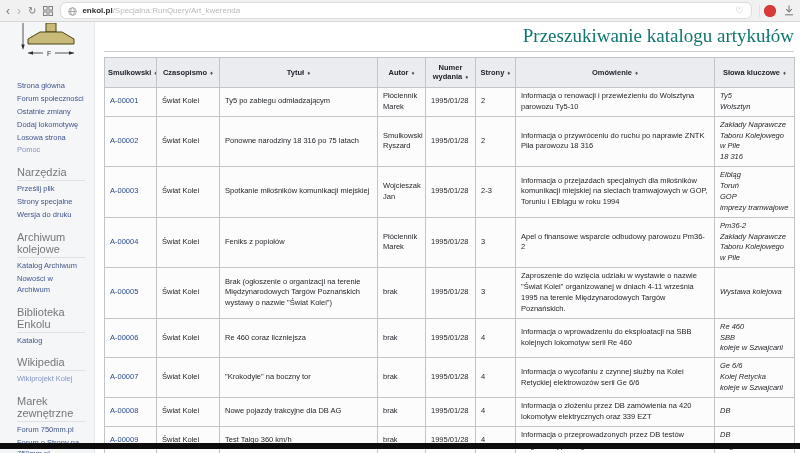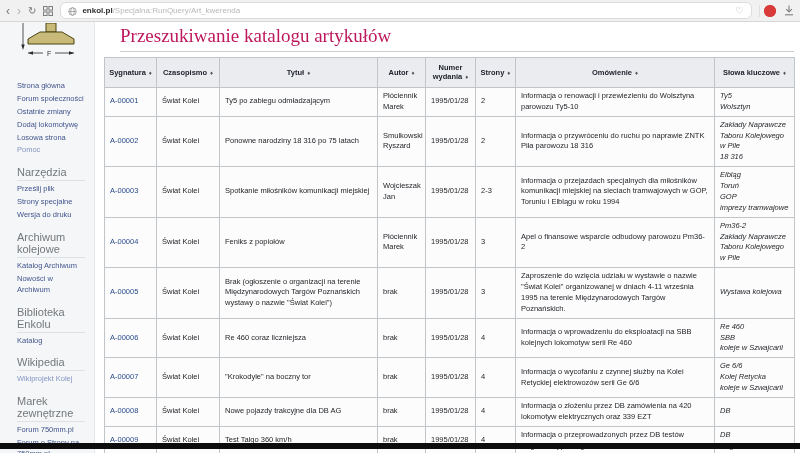--- a/index.html
+++ b/index.html
@@ -25,21 +25,21 @@
 
   
   .page{display:flex;height:431px;}
   .sidebar{width:95px;min-width:95px;background:#f5f6f7;border-right:1px solid #e4e7e9;box-sizing:border-box;overflow:hidden;padding-left:8px;}
   .logo{margin:1px 0 10px 8px;display:block;cursor:pointer;}
   .sb-header{font-size:11px;color:#73787c;margin:10px 9px 3px 9px;padding-bottom:2px;border-bottom:1px solid #dfe2e4;}
   .sb-link{display:block;font-size:7.5px;line-height:1.45;color:#41568e;text-decoration:none;margin:0 9px 2px 9px;}
   .sb-link.light{color:#8496c4;}
   .content{flex:1;padding:3px 6px 0 9px;box-sizing:border-box;min-width:0;}
   h1{font-family:"Liberation Serif","DejaVu Serif",serif;font-weight:normal;font-size:19px;
-     color:#be185d;margin:0 0 5px 16px;padding-bottom:4px;border-bottom:1px solid #c9cdd1;}
+     color:#0f766e;margin:0 0 5px 0;padding-bottom:4px;border-bottom:1px solid #c9cdd1;text-align:right;}
 
   
   table{border-collapse:collapse;table-layout:fixed;width:690px;font-size:7.5px;color:#232629;}
   th,td{border:1px solid #c2c5c8;box-sizing:border-box;overflow:hidden;}
   th{background:#eaecf0;font-weight:bold;color:#21242c;text-align:center;padding:5px 3px;line-height:1.25;cursor:pointer;}
   .sort-ic{color:#555;font-size:6px;margin-left:3px;}
   td{background:#fcfcfd;padding:3px 5px;line-height:1.45;vertical-align:middle;text-align:left;}
   a.sig{color:#2a4b8d;text-decoration:none;}
   td .kw-line{white-space:normal;font-style:italic;}
   col.c1{width:52px;}col.c2{width:63px;}col.c3{width:158px;}col.c4{width:48px;}
@@ -147,21 +147,21 @@
             <col class="c2">
             <col class="c3">
             <col class="c4">
           <col class="c5">
             <col class="c6">
             <col class="c7">
             <col class="c8">
         </colgroup>
         <thead>
             <tr>
-              <th><span>Sygnatura</span><span class="sort-ic">♦</span></th>
+              <th><span>Smulkowski</span><span class="sort-ic">♦</span></th>
               <th><span>Czasopismo</span><span class="sort-ic">♦</span></th>
               <th><span>Tytuł</span><span class="sort-ic">♦</span></th>
               <th><span>Autor</span><span class="sort-ic">♦</span></th>
               <th><span>Numer wydania</span><span class="sort-ic">♦</span></th>
               <th><span>Strony</span><span class="sort-ic">♦</span></th>
               <th><span>Omówienie</span><span class="sort-ic">♦</span></th>
               <th><span>Słowa kluczowe</span><span class="sort-ic">♦</span></th>
             </tr>
           </thead>
         <tbody>

